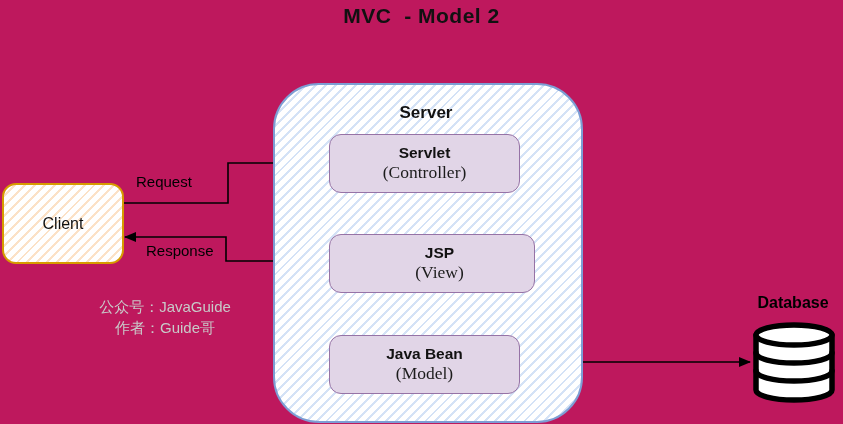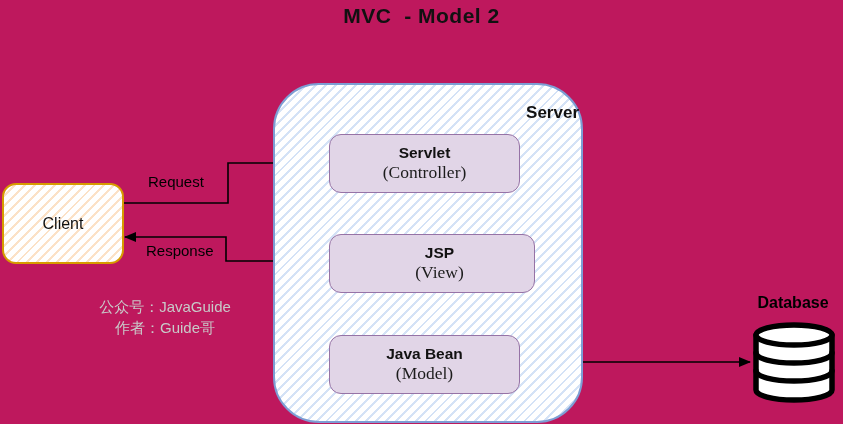--- a/index.html
+++ b/index.html
@@ -53,21 +53,21 @@
     background:
       repeating-linear-gradient(135deg,
         rgba(148,183,233,0.40) 0 2px,
         rgba(255,255,255,0) 2px 7px),
       #ffffff;
   }
   .server-label {
     position: absolute;
     left: 273px; top: 103px;
     width: 306px;
-    text-align: right;
+    text-align: center;
     font-size: 17px;
     font-weight: bold;
     color: #111;
   }
   .component {
     position: absolute;
     left: 329px;
     width: 189px; height: 57px;
     background: #E1D5E7;
     border: 1.5px solid #9673A6;
@@ -81,21 +81,21 @@
   .component .comp-name { font-size: 15.5px; font-weight: bold; color: #111; }
   .component .comp-role { font-family: "Liberation Serif", serif; font-size: 17.5px; color: #1c1c1c; }
   .comp-servlet { top: 134px; }
   .comp-jsp     { top: 234px; padding-left: 15px; }
   .comp-bean    { top: 335px; }
   .flow-label {
     position: absolute;
     font-size: 15px;
     color: #000;
   }
-  .request-label  { left: 148px; top: 173px; }
+  .request-label  { left: 136px; top: 173px; }
   .response-label { left: 146px; top: 242px; }
   .database-label {
     position: absolute;
     left: 738px; top: 294px;
     width: 110px;
     text-align: center;
     font-size: 16px;
     font-weight: bold;
     color: #000;
   }

